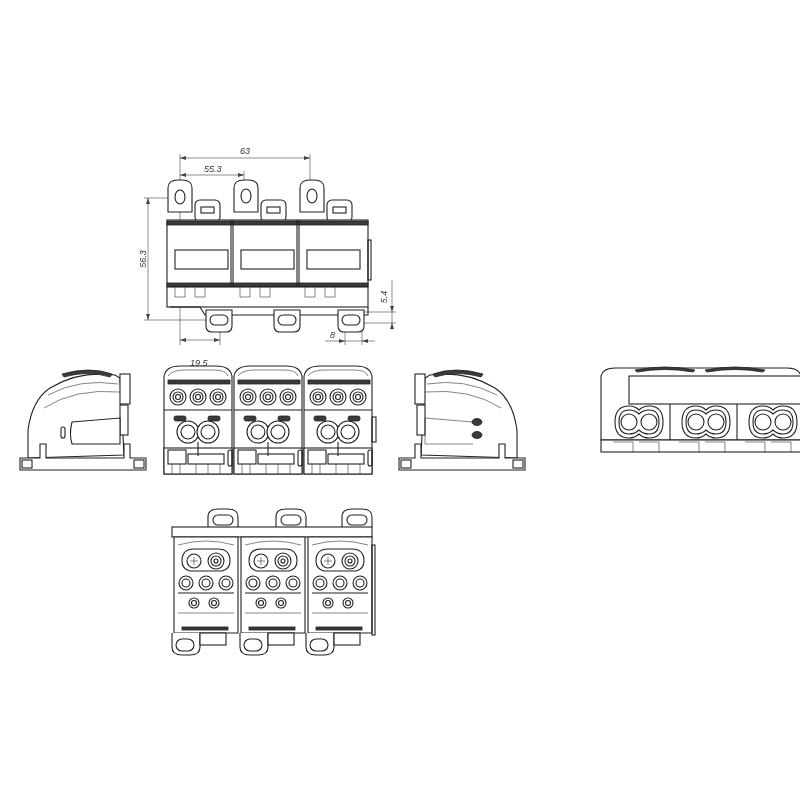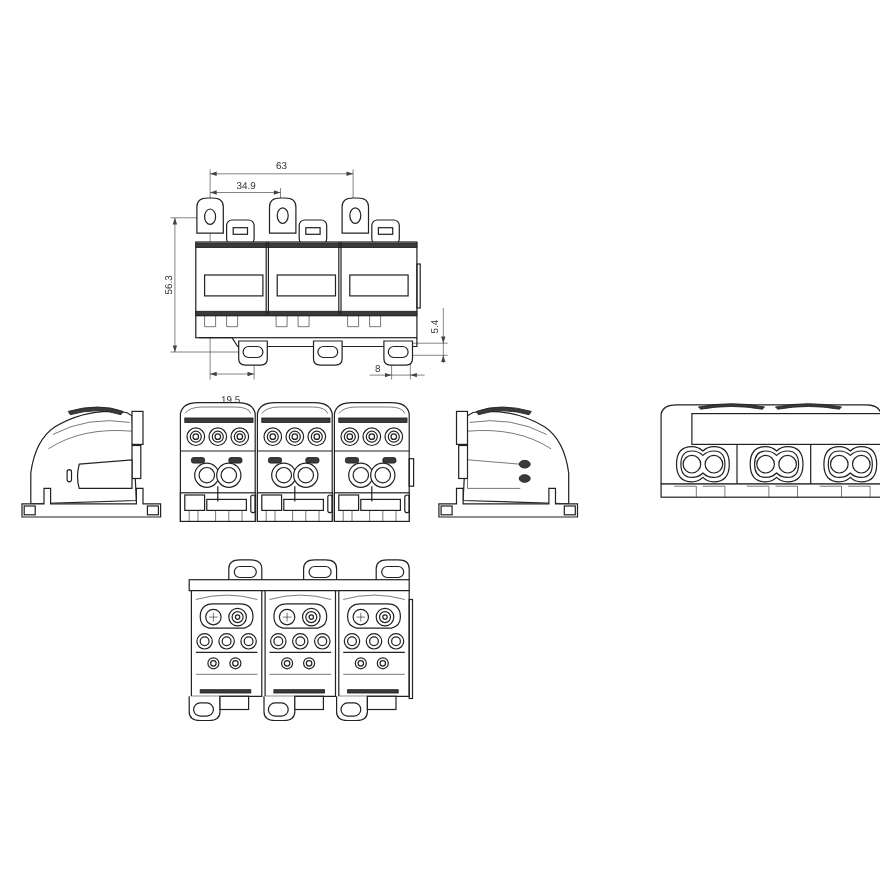--- a/index.html
+++ b/index.html
@@ -10,21 +10,21 @@
     .ln { fill: none; stroke: #222; stroke-width: 1.1; }
     .lt { fill: none; stroke: #333; stroke-width: 0.6; }
     .fw { fill: #ffffff; stroke: #222; stroke-width: 1.1; }
     .fd { fill: #3a3a3a; stroke: #222; stroke-width: 0.8; }
     .dim { fill: none; stroke: #444; stroke-width: 0.6; }
     .dimlabel { position: absolute; font-size: 9px; color: #333; white-space: nowrap; }
   </style>
 </head>
 <body>
 
-<div class="view" style="left:151px; top:140px; width:260px; height:210px;">
+<div class="view" style="left:140px; top:140px; width:260px; height:210px;font-style:italic;">
   <svg width="260" height="210" viewBox="0 0 260 210">
 
     <line class="dim" x1="40" y1="18" x2="170" y2="18"></line>
     <line class="dim" x1="40" y1="14" x2="40" y2="60"></line>
     <line class="dim" x1="170" y1="14" x2="170" y2="45"></line>
     <polygon points="40,18 46,16 46,20" fill="#444"></polygon>
     <polygon points="170,18 164,16 164,20" fill="#444"></polygon>
 
     <line class="dim" x1="40" y1="35" x2="104" y2="35"></line>
     <line class="dim" x1="104" y1="31" x2="104" y2="45"></line>
@@ -91,21 +91,21 @@
       <rect class="ln" x="70" y="175" width="18" height="10" rx="5"></rect>
       <path class="fw" d="M134,170 L160,170 L160,186 Q160,192 154,192 L140,192 Q134,192 134,186 Z"></path>
       <rect class="ln" x="138" y="175" width="18" height="10" rx="5"></rect>
       <path class="fw" d="M198,170 L224,170 L224,186 Q224,192 218,192 L204,192 Q198,192 198,186 Z"></path>
       <rect class="ln" x="202" y="175" width="18" height="10" rx="5"></rect>
 
       <rect class="ln" x="228" y="100" width="3" height="40"></rect>
     </g>
   </svg>
   <span class="dimlabel" style="left:100px; top:6px;">63</span>
-  <span class="dimlabel" style="left:64px; top:24px;">34.9</span>
+  <span class="dimlabel" style="left:64px; top:24px;">55.3</span>
   <span class="dimlabel" style="left:-6px; top:114px; transform:rotate(-90deg);">56.3</span>
   <span class="dimlabel" style="left:50px; top:190px;margin-top:28px;">19.5</span>
   <span class="dimlabel" style="left:190px; top:190px;">8</span>
   <span class="dimlabel" style="left:238px; top:152px; transform:rotate(-90deg);">5.4</span>
 </div>
 
 <div class="view" style="left:20px; top:360px; width:130px; height:120px;">
   <svg width="130" height="120" viewBox="0 0 130 120">
     <path class="fw" d="M8,98 L8,70 Q12,40 30,28 Q60,10 95,15 L100,18 L104,95 L8,98 Z"></path>
     <path class="fd" d="M42,14 Q70,6 92,14 L90,17 Q68,10 44,17 Z"></path>

